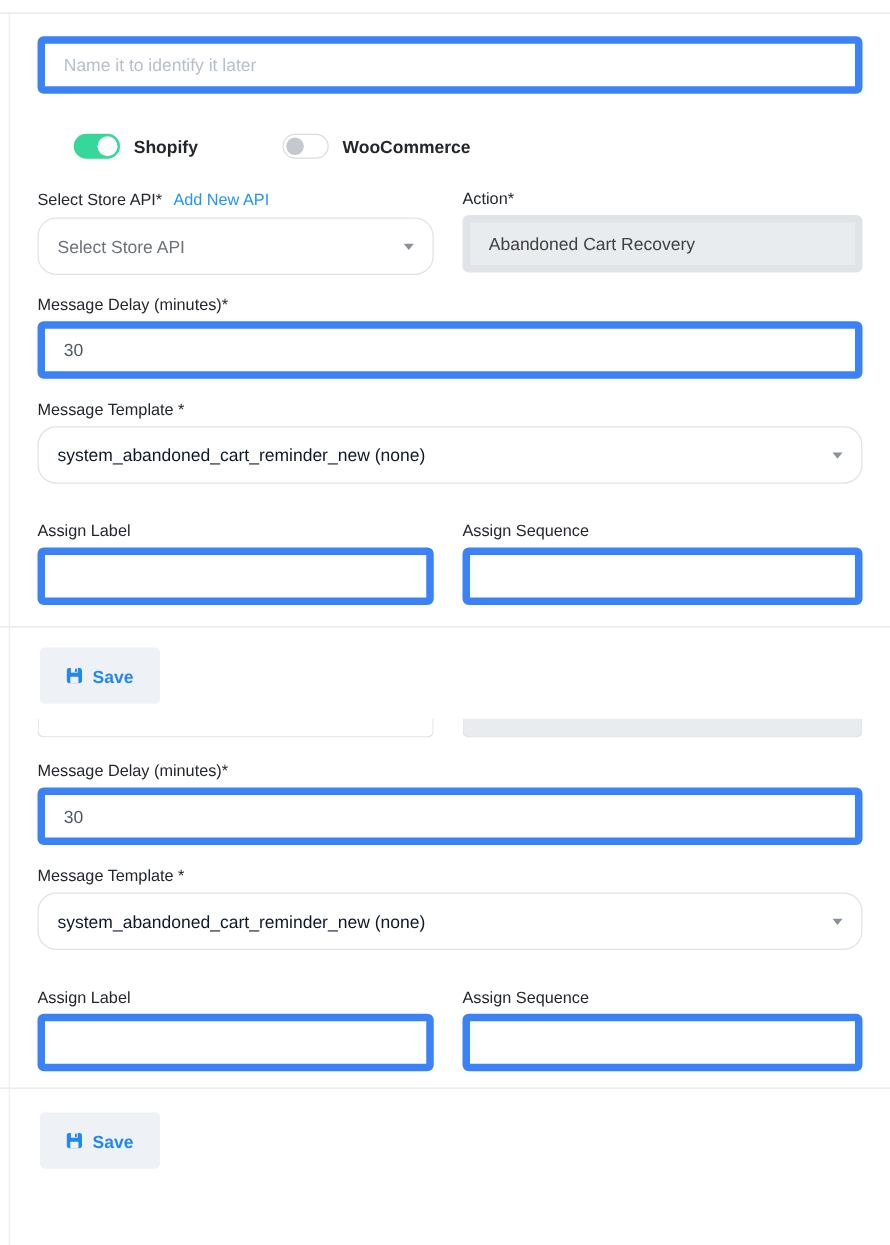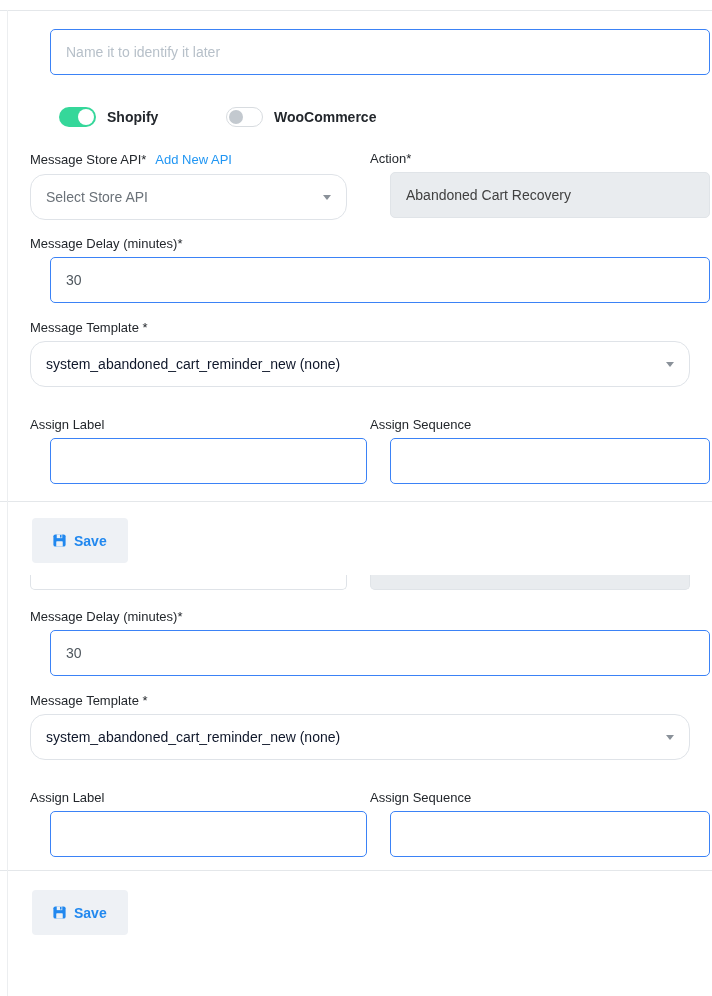--- a/index.html
+++ b/index.html
@@ -24,29 +24,28 @@
     display: block;
     font-size: 13px;
     line-height: 14px;
     color: #23272c;
     margin-bottom: 6px;
   }
   .text-input {
     display: block;
     width: 100%;
     height: 46px;
-    border: 1px solid #3b82f6;
+    border: 6px solid #3b82f6;
     border-radius: 5px;
     background: #fff;
     padding: 0 15px;
     font-family: "Liberation Sans", sans-serif;
     font-size: 14px;
     color: #4f575e;
     outline: none;
-    margin-left: 20px;
   }
   .text-input::placeholder { color: #b7c0c9; }
   .text-input.disabled {
     background: #e9ecef;
     color: #404040;
     border-color: #e0e4e8;
   }
 
   .field.mt32 { margin-top: 32px; }
   .field.mt25 { margin-top: 25px; }
@@ -175,21 +174,21 @@
               <span class="knob"></span>
             </span>
           <span class="toggle-label">WooCommerce</span>
         </div>
       </div>
     </div>
 
     <div class="row field mt25">
       <div class="col-left">
         <div class="label-row">
-          <label class="fld">Message Store API*</label>
+          <label class="fld">Select Store API*</label>
           <a class="link">Add New API</a>
         </div>
         <div class="select">
           <span class="select-text muted">Select Store API</span>
           <span class="caret"></span>
         </div>
       </div>
       <div class="col-right">
         <label class="fld">Action*</label>
         <input class="text-input disabled" type="text" disabled="" value="Abandoned Cart Recovery" style="">

